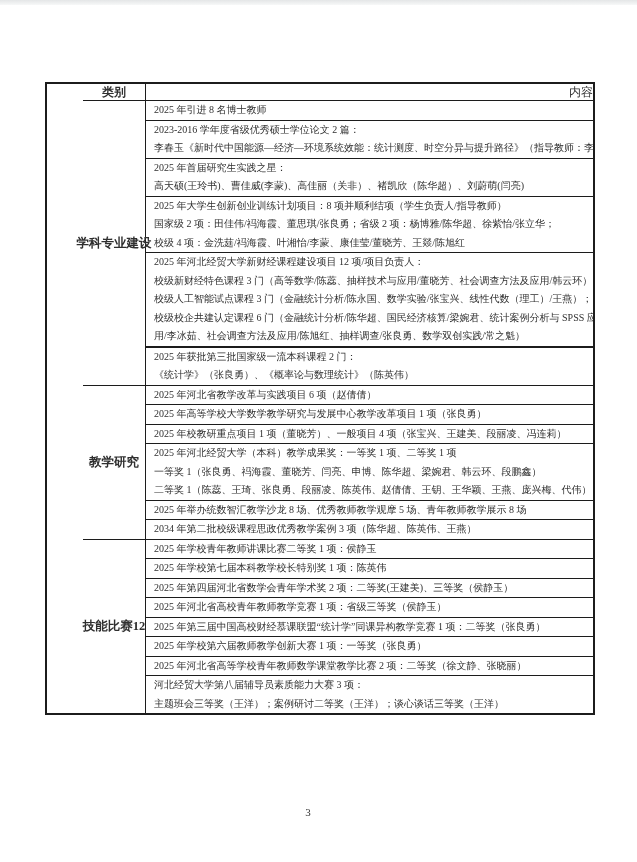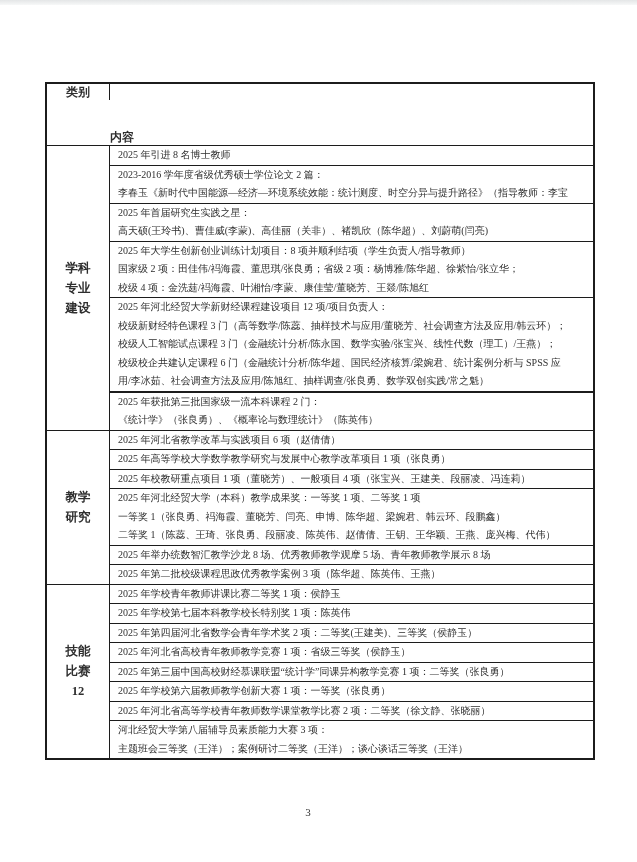--- a/index.html
+++ b/index.html
@@ -7,33 +7,33 @@
     width:637px;height:862px;position:relative;background:#ffffff;
     font-family:"Liberation Serif","DejaVu Serif",serif;
     color:#2f2f2f;overflow:hidden;
   }
   .top-edge{
     position:absolute;top:0;left:0;width:637px;height:5px;
     background:linear-gradient(#e4e6e7,#f7f8f8);
   }
   .doc-table{
     position:absolute;left:45px;top:82px;width:550px;
-    border:2px solid #1c1c1c;box-sizing:border-box;background:#fff;
+    border:2px solid #1c1c1c;box-sizing:border-box;background:#fff;padding-left:36px;
   }
   .header-row{display:flex;border-bottom:1px solid #1c1c1c;}
   .h-cat{
     width:62px;flex:0 0 62px;border-right:1px solid #1c1c1c;
     text-align:center;font-weight:bold;font-size:12px;line-height:16px;height:16px;
   }
-  .h-content{flex:1;text-align:left;font-weight:bold;font-size:12px;line-height:16px;height:16px;margin-top:45px;}
+  .h-content{flex:1;text-align:right;font-weight:normal;font-size:12px;line-height:16px;height:16px;}
   .section{display:flex;}
   .section + .section{border-top:1px solid #1c1c1c;}
   .cat-cell{
     width:62px;flex:0 0 62px;border-right:1px solid #1c1c1c;
-    display:flex;flex-direction:column;justify-content:center;align-items:center;
+    display:flex;justify-content:center;align-items:center;
     font-weight:bold;font-size:12.5px;
   }
   .cat-line{line-height:20px;height:20px;white-space:nowrap;}
   .rows{flex:1;min-width:0;}
   .row + .row{border-top:1px solid #1c1c1c;}
   .line{
     height:18.5px;line-height:18.5px;padding-left:8px;
     white-space:nowrap;overflow:hidden;font-size:10px;
   }
   .page-num{
@@ -107,21 +107,21 @@
         </div>
         <div class="row">
           <div class="line">2025 年河北经贸大学（本科）教学成果奖：一等奖 1 项、二等奖 1 项</div>
           <div class="line">一等奖 1（张良勇、祃海霞、董晓芳、闫亮、申博、陈华超、梁婉君、韩云环、段鹏鑫）</div>
           <div class="line">二等奖 1（陈蕊、王琦、张良勇、段丽凌、陈英伟、赵倩倩、王钥、王华颖、王燕、庞兴梅、代伟）</div>
         </div>
         <div class="row">
           <div class="line">2025 年举办统数智汇教学沙龙 8 场、优秀教师教学观摩 5 场、青年教师教学展示 8 场</div>
         </div>
         <div class="row">
-          <div class="line">2025 年第二批校级课程思政优秀教学案例 3 项（陈华超、陈英伟、王燕）</div>
+          <div class="line">2034 年第二批校级课程思政优秀教学案例 3 项（陈华超、陈英伟、王燕）</div>
         </div>
       </div>
     </div>
     <div class="section">
       <div class="cat-cell">
         <div class="cat-line">技能</div>
         <div class="cat-line">比赛</div>
         <div class="cat-line">12</div>
       </div>
       <div class="rows">

